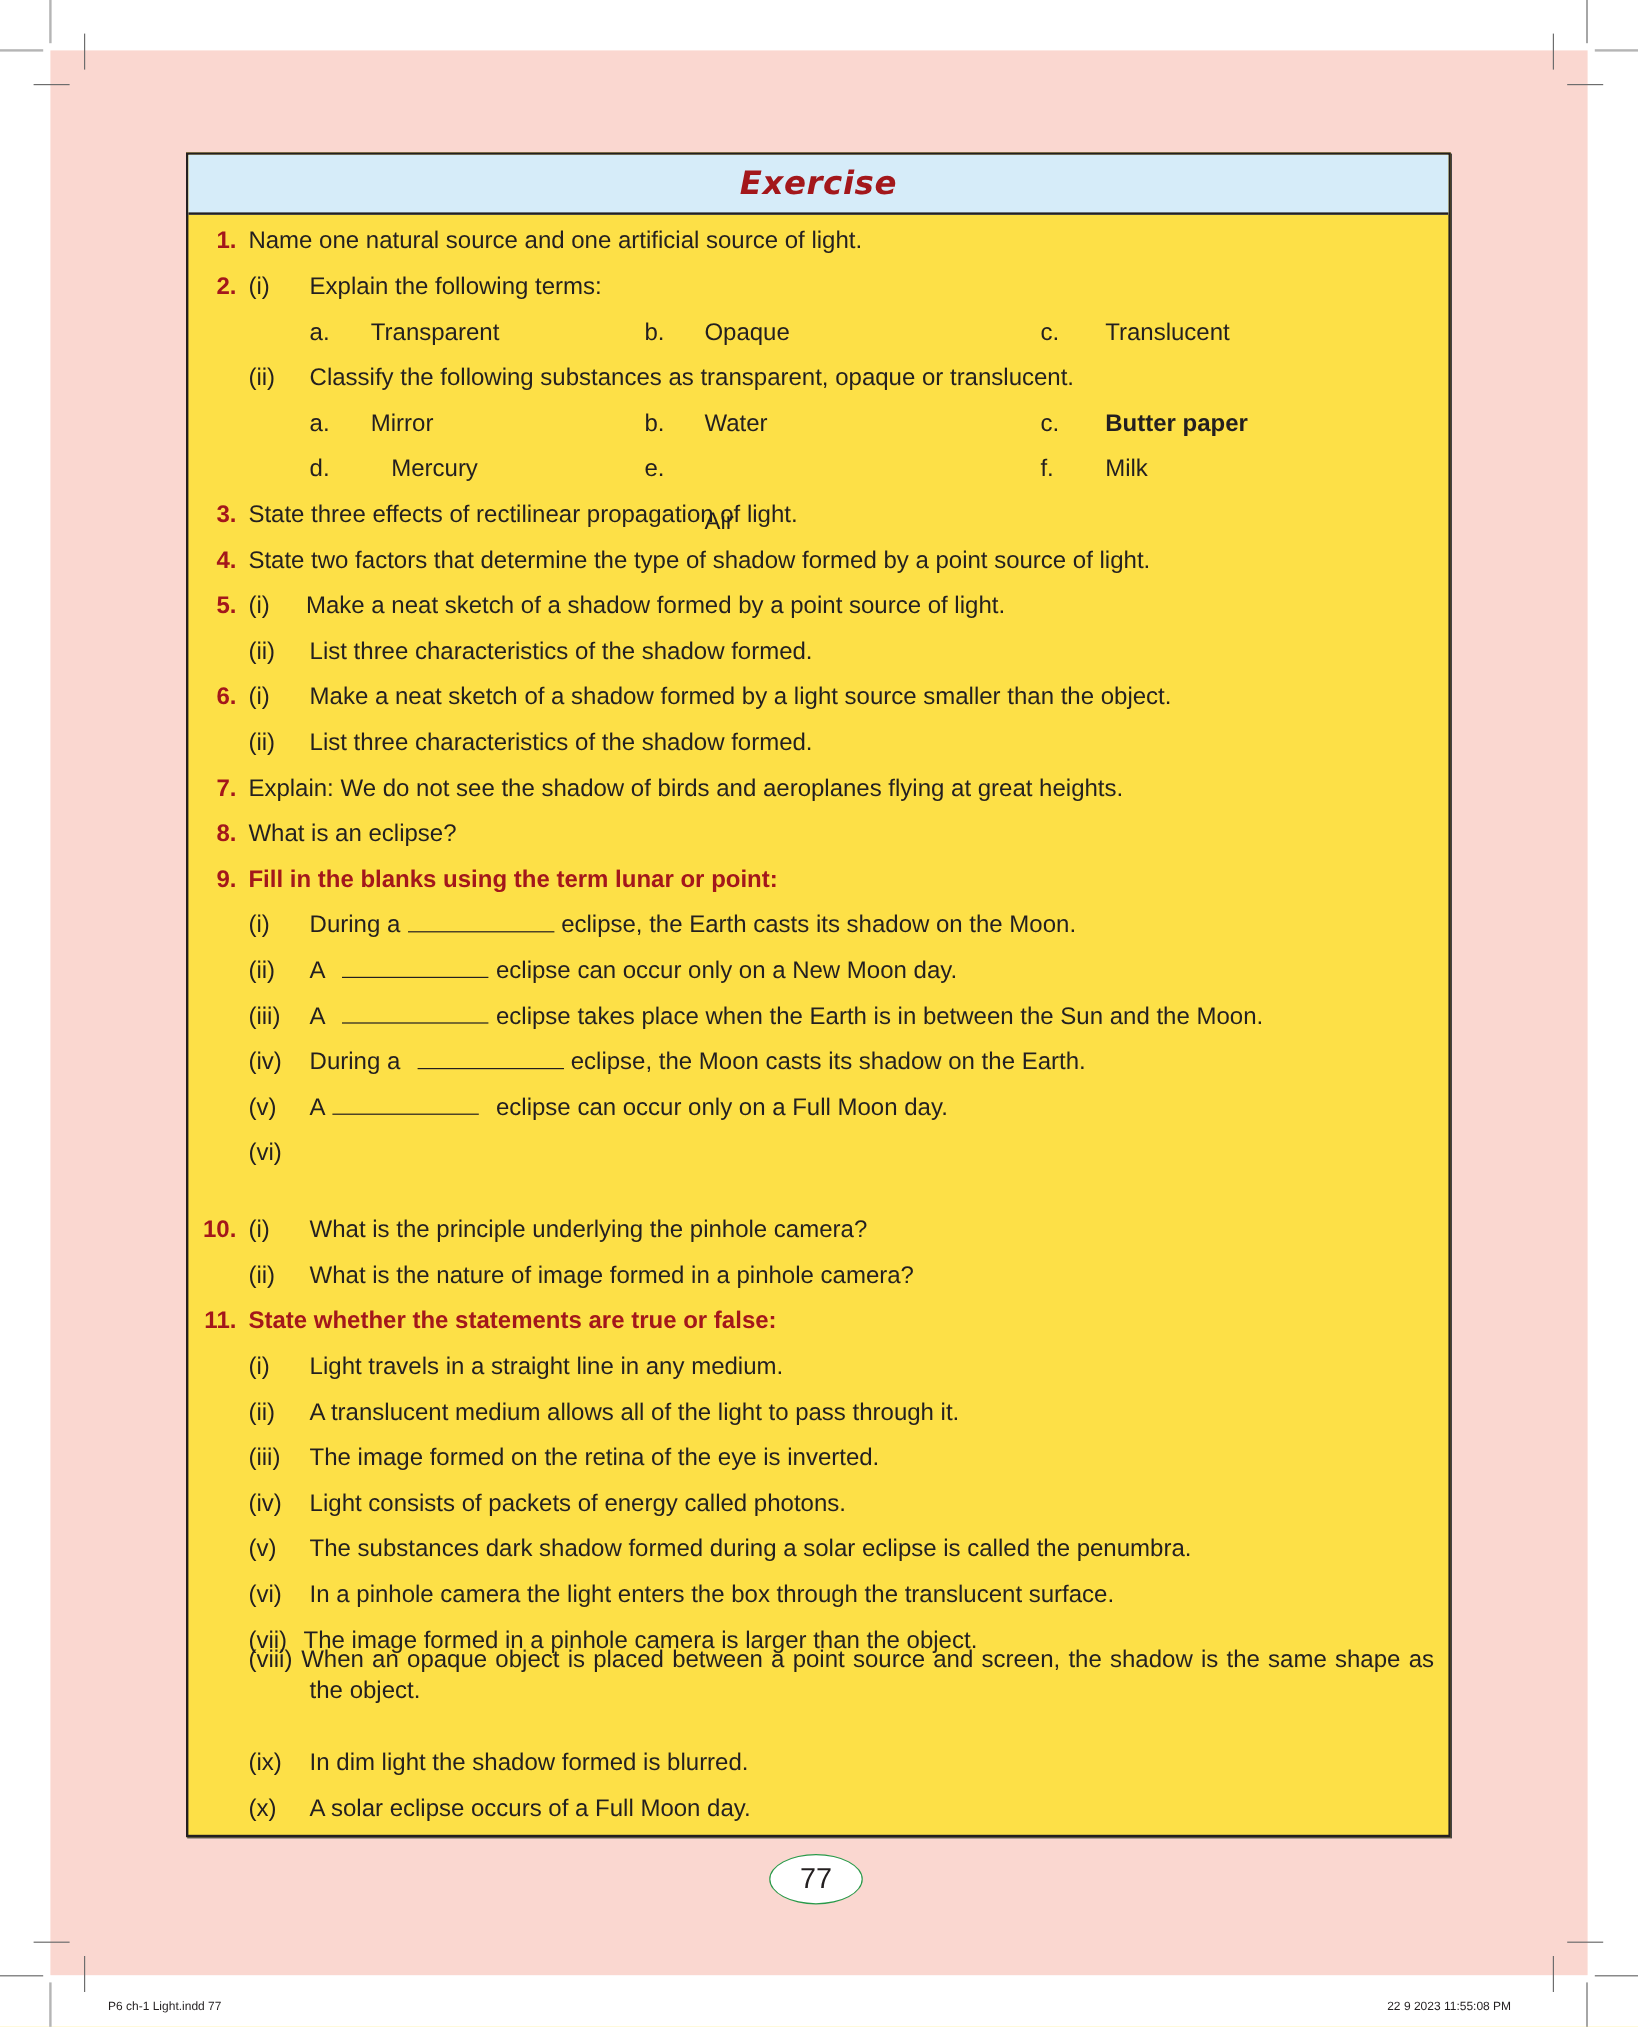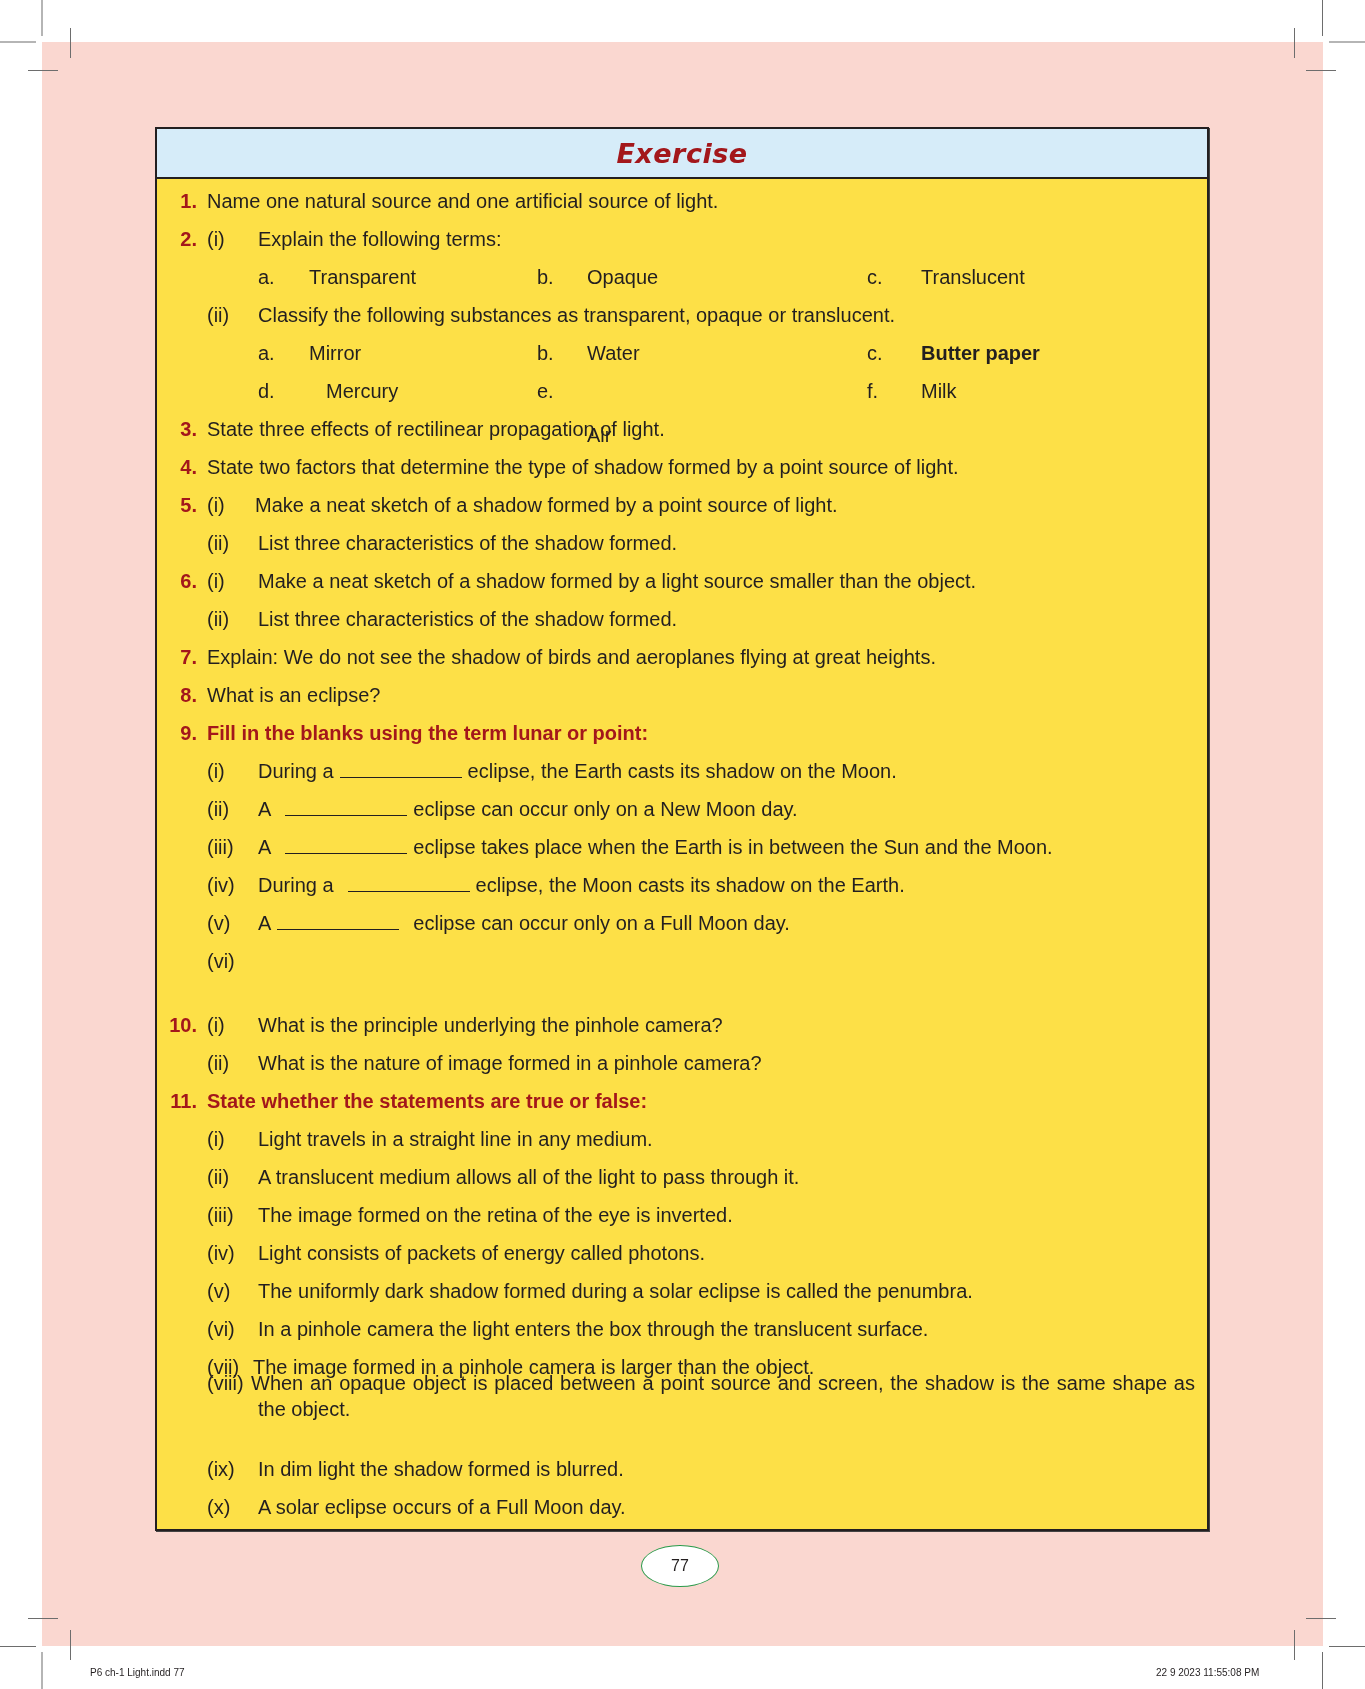--- a/index.html
+++ b/index.html
@@ -43,21 +43,21 @@
   .opt-l { position:absolute; }
   .blank {
     display:inline-block; width:122px; border-bottom:1.5px solid #231f20;
     height:18px; vertical-align:baseline; margin:0 6px;
   }
   .wrap { white-space:normal; right:12px; text-align:justify; }
   .pgnum {
     position:absolute; left:641px; top:1545px; width:76px; height:40px;
     border:1.5px solid #2a9a4a; border-radius:50%; background:#ffffff;
     display:flex; align-items:center; justify-content:center;
-    font-size:16px; color:#231f20;
+    font-size:24px; color:#231f20;
   }
   .slug { position:absolute; font-size:10px; color:#231f20; top:1667px; }
 </style>
 </head>
 <body>
 
 <div class="page"></div>
 
 <div class="crop light" style="left:41px;top:0;width:2px;height:36px;"></div>
 <div class="crop light" style="left:0;top:41px;width:36px;height:2px;"></div>
@@ -214,21 +214,21 @@
     <div class="row" style="top:1023px;">
       <span class="sub">(iii)</span>
       <span class="txt">The image formed on the retina of the eye is inverted.</span>
     </div>
     <div class="row" style="top:1061px;">
       <span class="sub">(iv)</span>
       <span class="txt">Light consists of packets of energy called photons.</span>
     </div>
     <div class="row" style="top:1099px;">
       <span class="sub">(v)</span>
-      <span class="txt">The uniformly dark shadow formed during a solar eclipse is called the penumbra.</span>
+      <span class="txt">The substances dark shadow formed during a solar eclipse is called the penumbra.</span>
     </div>
     <div class="row" style="top:1137px;">
       <span class="sub">(vi)</span>
       <span class="txt">In a pinhole camera the light enters the box through the translucent surface.</span>
     </div>
     <div class="row" style="top:1175px;">
       <span class="sub">(vii)</span>
       <span class="txt" style="left:96px;">The image formed in a pinhole camera is larger than the object.</span>
     </div>
     <div class="row" style="top:1191px;height:52px;">

